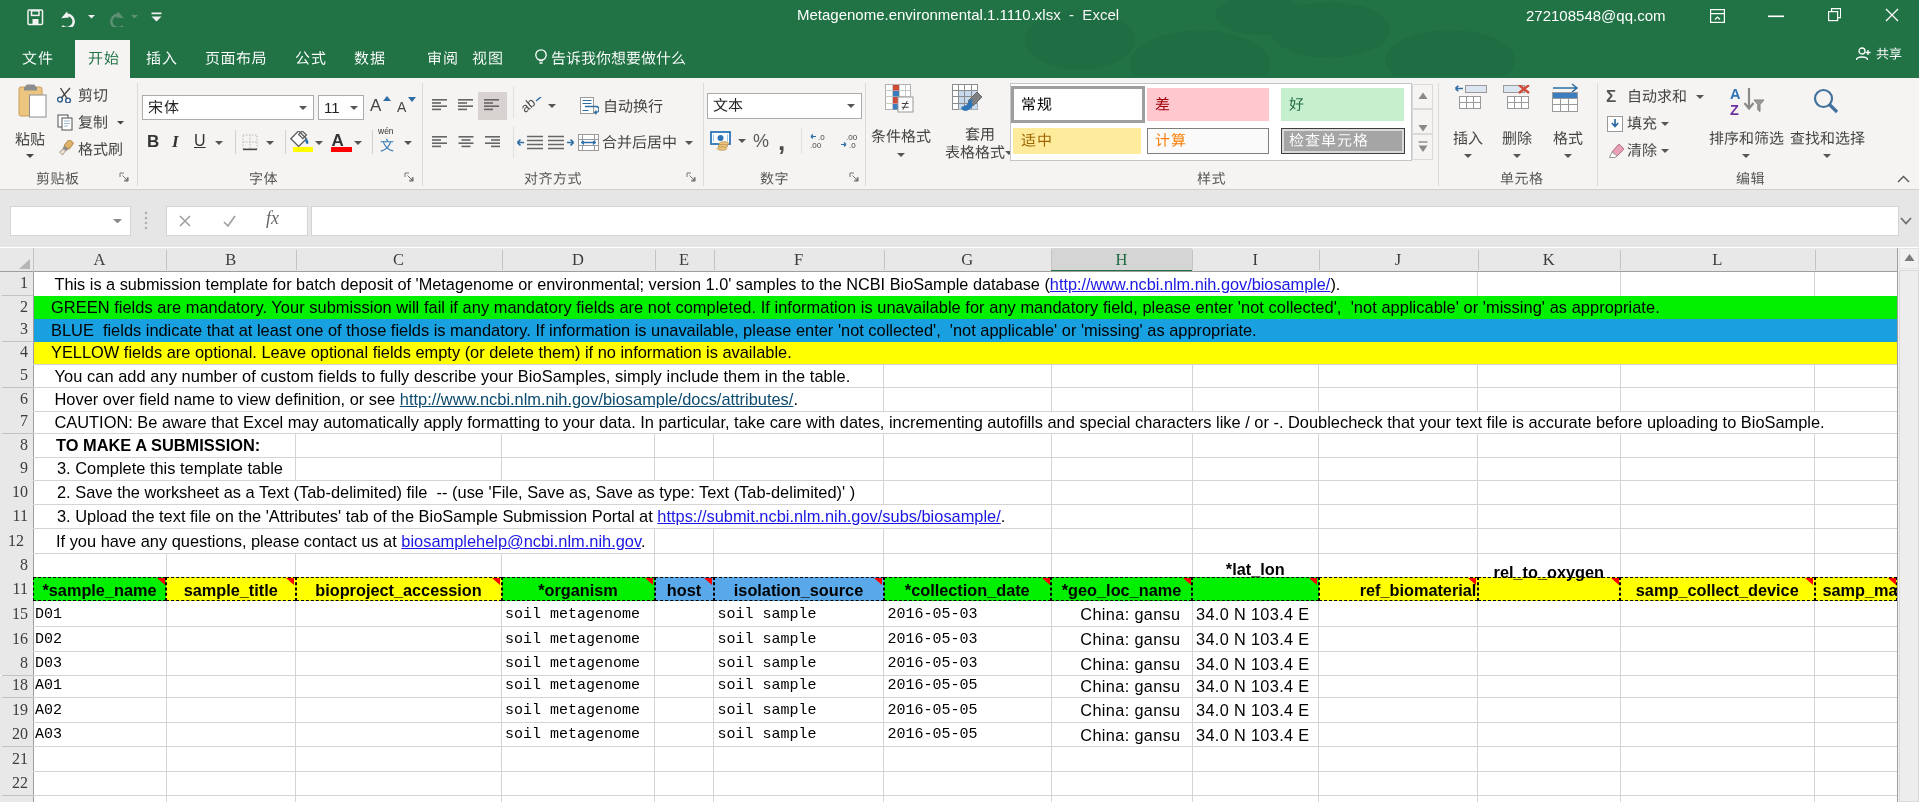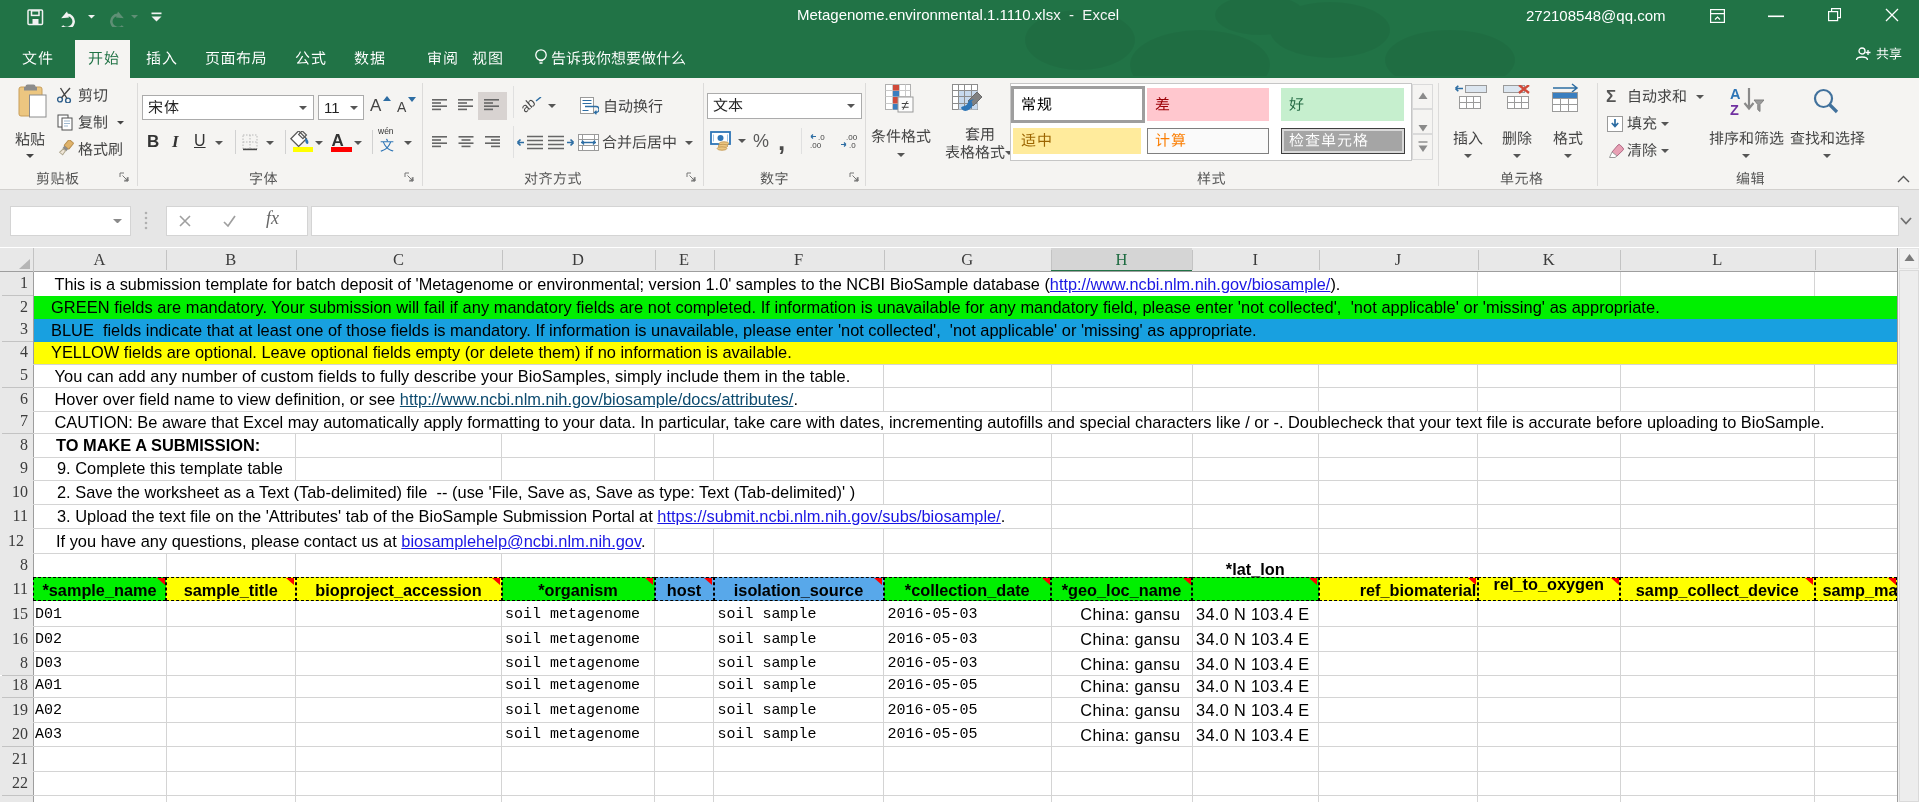--- a/index.html
+++ b/index.html
@@ -1085,40 +1085,40 @@
 <div style="position:absolute;left:1255.25px;top:560px;font:bold 16.3px 'Liberation Sans',sans-serif;color:#000;letter-spacing:0px;white-space:pre;transform:translateX(-50%);">*lat_lon</div>
 <div style="position:absolute;left:1318.5px;top:577.3px;width:159px;height:24px;background:#ffff00;border:1px dashed #000;box-sizing:border-box;overflow:hidden;"></div>
 <svg style="position:absolute;left:1468px;top:578.3px;" width="8" height="8">
     <path d="M8 0 L8 7 L0 0 Z" fill="#f00"></path>
   </svg>
 <div style="position:absolute;left:1398px;top:580.8px;font:bold 16.3px 'Liberation Sans',sans-serif;color:#000;letter-spacing:0px;white-space:pre;transform:translateX(-50%);margin-left:20px;">ref_biomaterial</div>
 <div style="position:absolute;left:1477.5px;top:577.3px;width:142.5px;height:24px;background:#ffff00;border:1px dashed #000;box-sizing:border-box;overflow:hidden;"></div>
 <svg style="position:absolute;left:1610.5px;top:578.3px;" width="8" height="8">
     <path d="M8 0 L8 7 L0 0 Z" fill="#f00"></path>
   </svg>
-<div style="position:absolute;left:1548.75px;top:575px;font:bold 16.3px 'Liberation Sans',sans-serif;color:#000;letter-spacing:0px;white-space:pre;transform:translateX(-50%);">rel_to_oxygen</div>
+<div style="position:absolute;left:1548.75px;top:563px;font:bold 16.3px 'Liberation Sans',sans-serif;color:#000;letter-spacing:0px;white-space:pre;transform:translateX(-50%);">rel_to_oxygen</div>
 <div style="position:absolute;left:1620px;top:577.3px;width:194.5px;height:24px;background:#ffff00;border:1px dashed #000;box-sizing:border-box;overflow:hidden;"></div>
 <svg style="position:absolute;left:1805px;top:578.3px;" width="8" height="8">
     <path d="M8 0 L8 7 L0 0 Z" fill="#f00"></path>
   </svg>
 <div style="position:absolute;left:1717.25px;top:580.8px;font:bold 16.3px 'Liberation Sans',sans-serif;color:#000;letter-spacing:0px;white-space:pre;transform:translateX(-50%);">samp_collect_device</div>
 <div style="position:absolute;left:1814.5px;top:577.3px;width:82.5px;height:24px;background:#ffff00;border:1px dashed #000;box-sizing:border-box;overflow:hidden;"></div>
 <svg style="position:absolute;left:1887.5px;top:578.3px;" width="8" height="8">
     <path d="M8 0 L8 7 L0 0 Z" fill="#f00"></path>
   </svg>
 <div style="position:absolute;left:1822.5px;top:580.8px;font:bold 16.3px 'Liberation Sans',sans-serif;color:#000;letter-spacing:0px;white-space:pre;">samp_mat_process</div>
 <div style="position:absolute;left:54.5px;top:274.5px;font:normal 16.3px 'Liberation Sans',sans-serif;letter-spacing:0px;color:#000;white-space:pre;">This is a submission template for batch deposit of 'Metagenome or environmental; version 1.0' samples to the NCBI BioSample database (<span style="color:#1a16e3;text-decoration:underline">http://www.ncbi.nlm.nih.gov/biosample/</span>).</div>
 <div style="position:absolute;left:51px;top:298px;font:normal 16.4px 'Liberation Sans',sans-serif;letter-spacing:0.05px;color:#000;white-space:pre;">GREEN fields are mandatory. Your submission will fail if any mandatory fields are not completed. If information is unavailable for any mandatory field, please enter 'not collected',  'not applicable' or 'missing' as appropriate.</div>
 <div style="position:absolute;left:51px;top:320.5px;font:normal 16.4px 'Liberation Sans',sans-serif;letter-spacing:0px;color:#000;white-space:pre;">BLUE  fields indicate that at least one of those fields is mandatory. If information is unavailable, please enter 'not collected',  'not applicable' or 'missing' as appropriate.</div>
 <div style="position:absolute;left:51px;top:343px;font:normal 16.4px 'Liberation Sans',sans-serif;letter-spacing:0px;color:#000;white-space:pre;">YELLOW fields are optional. Leave optional fields empty (or delete them) if no information is available.</div>
 <div style="position:absolute;left:54.5px;top:366.5px;font:normal 16.4px 'Liberation Sans',sans-serif;letter-spacing:0.06px;color:#000;white-space:pre;">You can add any number of custom fields to fully describe your BioSamples, simply include them in the table.</div>
 <div style="position:absolute;left:54.5px;top:390px;font:normal 16.4px 'Liberation Sans',sans-serif;letter-spacing:0px;color:#000;white-space:pre;">Hover over field name to view definition, or see <span style="color:#0c4a6e;text-decoration:underline">http://www.ncbi.nlm.nih.gov/biosample/docs/attributes/</span>.</div>
 <div style="position:absolute;left:54.5px;top:412.7px;font:normal 16.4px 'Liberation Sans',sans-serif;letter-spacing:0px;color:#000;white-space:pre;">CAUTION: Be aware that Excel may automatically apply formatting to your data. In particular, take care with dates, incrementing autofills and special characters like / or -. Doublecheck that your text file is accurate before uploading to BioSample.</div>
 <div style="position:absolute;left:56px;top:436.2px;font:bold 16.4px 'Liberation Sans',sans-serif;letter-spacing:0px;color:#000;white-space:pre;">TO MAKE A SUBMISSION:</div>
-<div style="position:absolute;left:57px;top:459.3px;font:normal 16.4px 'Liberation Sans',sans-serif;letter-spacing:0px;color:#000;white-space:pre;">9. Complete this template table</div>
+<div style="position:absolute;left:57px;top:459.3px;font:normal 16.4px 'Liberation Sans',sans-serif;letter-spacing:0px;color:#000;white-space:pre;">3. Complete this template table</div>
 <div style="position:absolute;left:57px;top:483.4px;font:normal 16.4px 'Liberation Sans',sans-serif;letter-spacing:0px;color:#000;white-space:pre;">2. Save the worksheet as a Text (Tab-delimited) file  -- (use 'File, Save as, Save as type: Text (Tab-delimited)' )</div>
 <div style="position:absolute;left:57px;top:507.4px;font:normal 16.4px 'Liberation Sans',sans-serif;letter-spacing:0px;color:#000;white-space:pre;">3. Upload the text file on the 'Attributes' tab of the BioSample Submission Portal at <span style="color:#1a16e3;text-decoration:underline">https://submit.ncbi.nlm.nih.gov/subs/biosample/</span>.</div>
 <div style="position:absolute;left:56px;top:532.1px;font:normal 16.4px 'Liberation Sans',sans-serif;letter-spacing:0px;color:#000;white-space:pre;">If you have any questions, please contact us at <span style="color:#1a16e3;text-decoration:underline">biosamplehelp@ncbi.nlm.nih.gov</span>.</div>
 <div style="position:absolute;left:35px;top:605.8px;font:15px 'Liberation Mono',monospace;color:#000;white-space:pre;">D01</div>
 <div style="position:absolute;left:505px;top:605.8px;font:15px 'Liberation Mono',monospace;color:#000;white-space:pre;">soil metagenome</div>
 <div style="position:absolute;left:717.5px;top:605.8px;font:15px 'Liberation Mono',monospace;color:#000;white-space:pre;">soil sample</div>
 <div style="position:absolute;left:887.5px;top:605.8px;font:15px 'Liberation Mono',monospace;color:#000;white-space:pre;">2016-05-03</div>
 <div style="position:absolute;left:1180.5px;top:605.3px;font:16.3px 'Liberation Sans',sans-serif;letter-spacing:0.35px;color:#000;white-space:pre;transform:translateX(-100%);">China: gansu</div>
 <div style="position:absolute;left:1196px;top:605.3px;font:16.3px 'Liberation Sans',sans-serif;letter-spacing:0.35px;color:#000;white-space:pre;">34.0 N 103.4 E</div>
 <div style="position:absolute;left:35px;top:630.8px;font:15px 'Liberation Mono',monospace;color:#000;white-space:pre;">D02</div>

